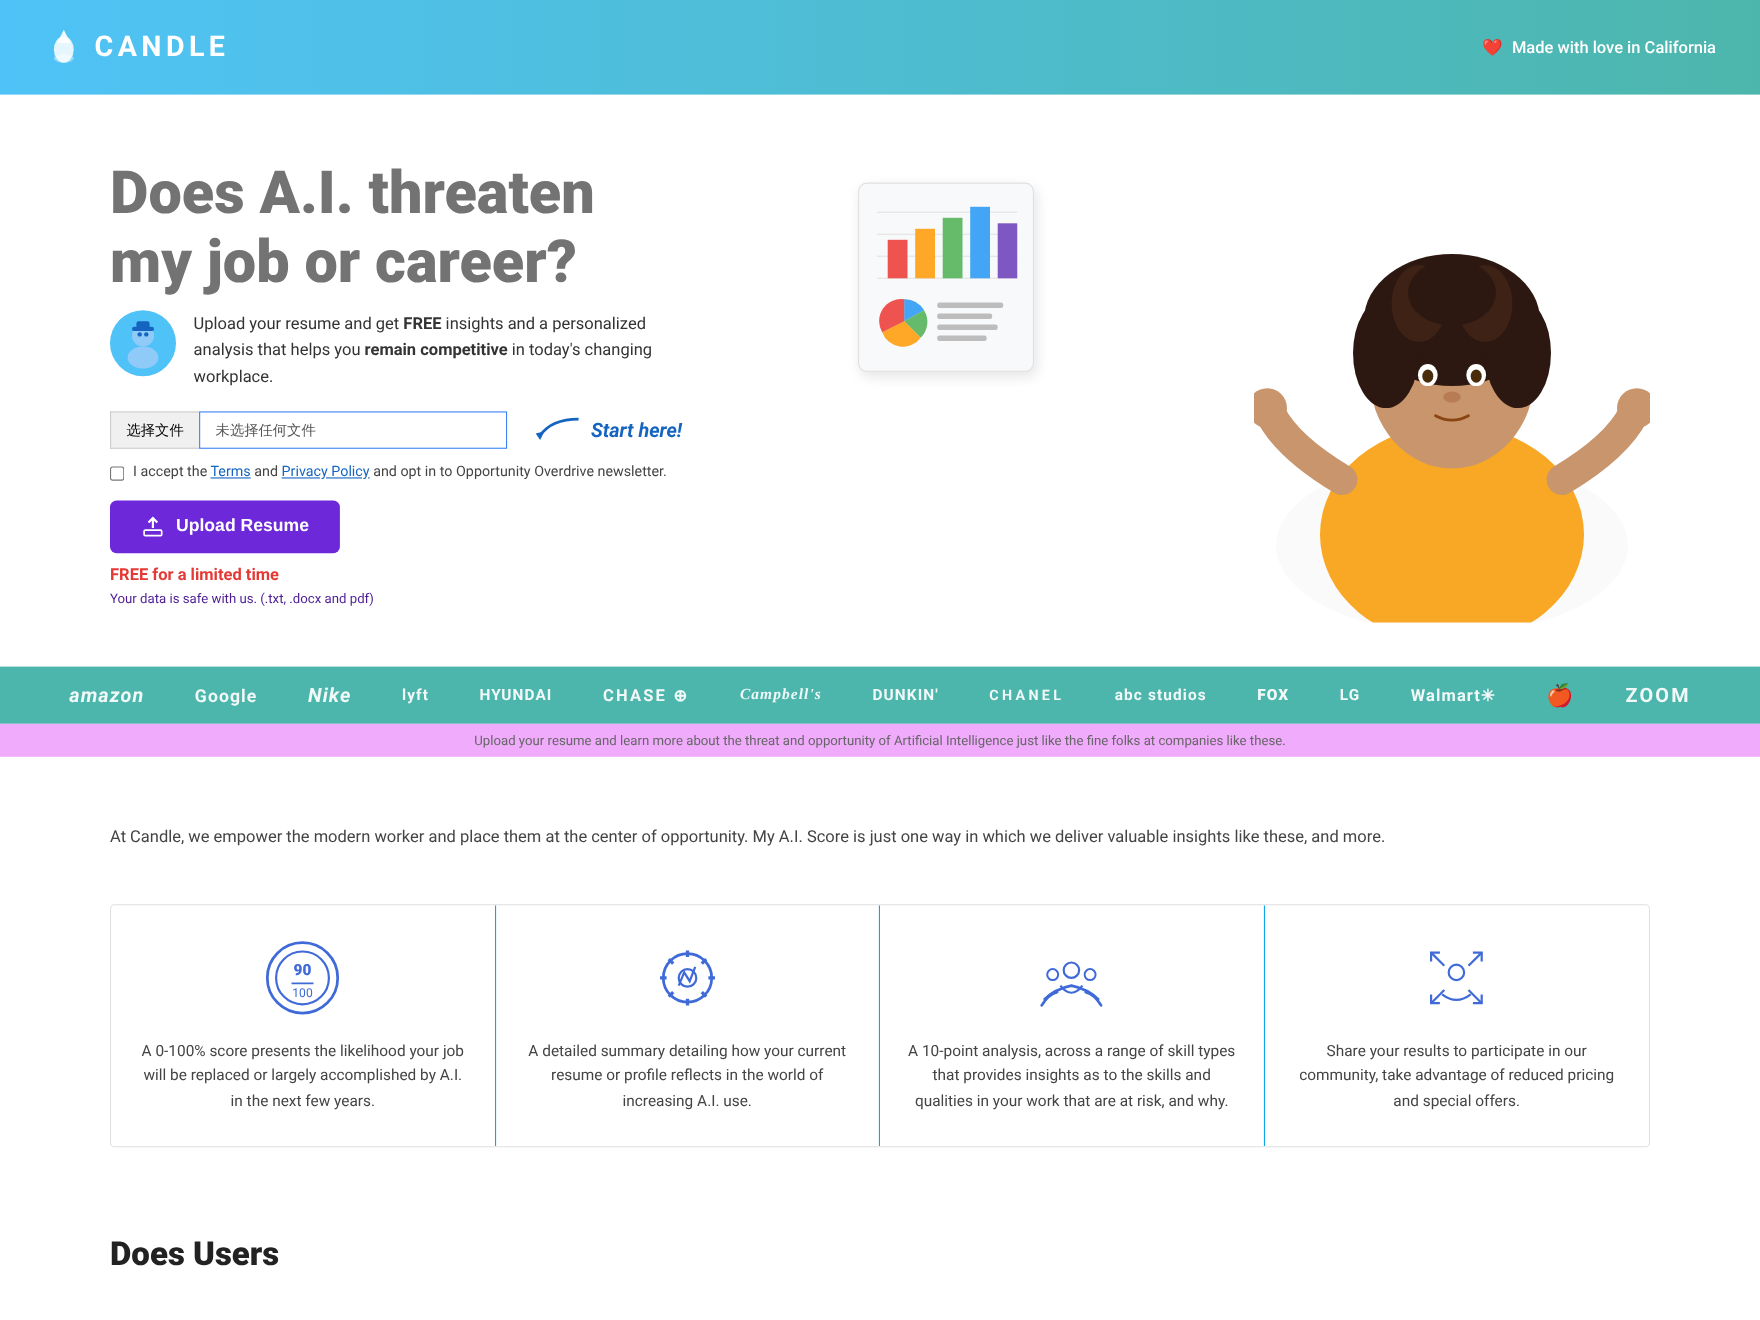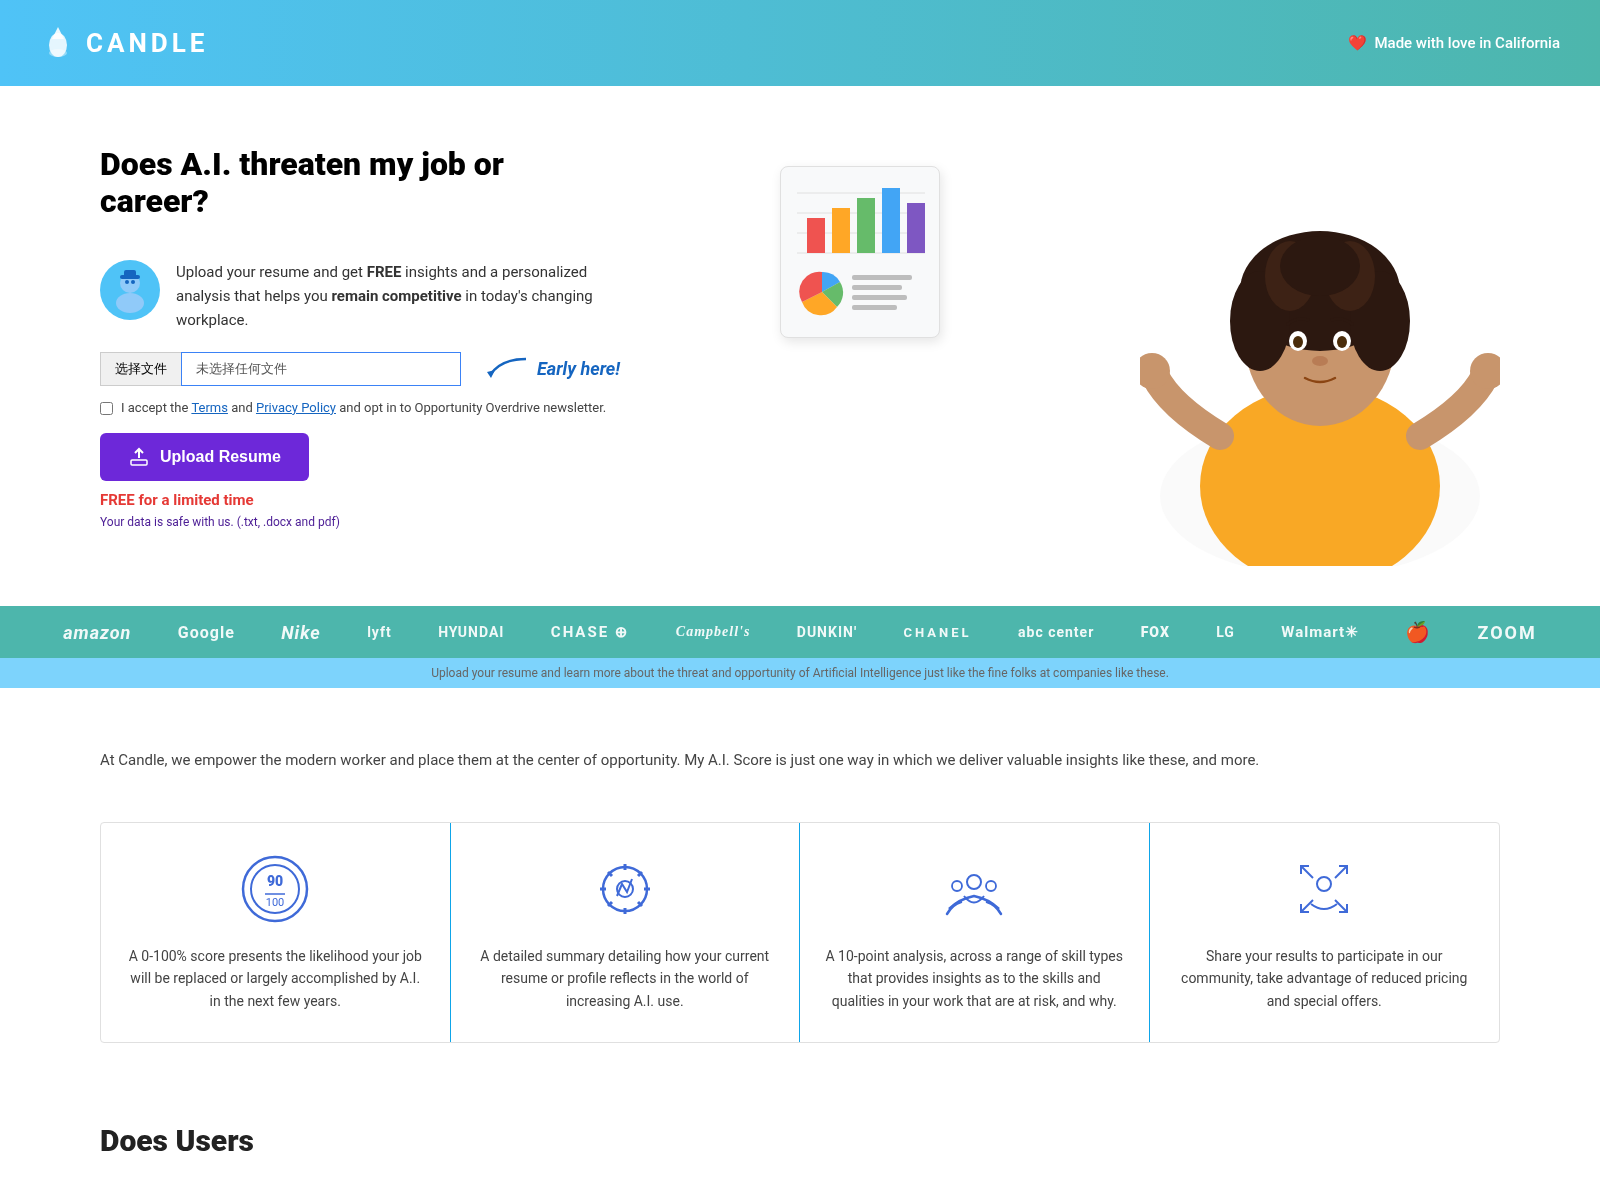--- a/index.html
+++ b/index.html
@@ -47,25 +47,25 @@
       padding: 60px 80px 40px 100px;
       position: relative;
       overflow: hidden;
       min-height: 500px;
     }
     .hero-left {
       flex: 0 0 520px;
       z-index: 2;
     }
     .hero-title {
-      font-size: 32px;
+      font-size: 54px;
       font-weight: 900;
       line-height: 1.15;
-      margin-bottom: 40px;
-      color: #000000;
+      margin-bottom: 12px;
+      color: #737373;
     }
     .hero-content {
       display: flex;
       align-items: flex-start;
       gap: 16px;
       margin-bottom: 20px;
     }
     .hero-avatar {
       width: 60px;
       height: 60px;
@@ -199,21 +199,21 @@
     .brand-item.google { font-size: 16px; }
     .brand-item.zoom { font-size: 18px; letter-spacing: 2px; }
     .brand-item.chase { font-size: 15px; letter-spacing: 2px; }
     .brand-item.walmart { font-size: 15px; }
 
     .brands-caption {
       text-align: center;
       font-size: 12px;
       color: #666;
       padding: 8px 28px;
-      background: #7dd3fc;
+      background: #f0abfc;
     }
 
     
     .section {
       padding: 60px 100px;
     }
     .section-title {
       font-size: 32px;
       font-weight: 900;
       margin-bottom: 16px;
@@ -321,21 +321,21 @@
 
     <div class="upload-area">
       <div class="file-row-wrapper">
         <button class="file-choose-btn">选择文件</button>
         <div class="file-name-display">未选择任何文件</div>
         <div class="arrow-label-wrapper">
           <svg width="50" height="30" viewBox="0 0 50 30">
             <path d="M45 5 Q20 5 10 20" stroke="#1565c0" stroke-width="2.5" fill="none" stroke-dasharray="none"></path>
             <polygon points="6,18 14,16 10,24" fill="#1565c0"></polygon>
           </svg>
-          <span class="start-here-text">Early here!</span>
+          <span class="start-here-text">Start here!</span>
         </div>
       </div>
 
       <div class="terms-row">
         <input type="checkbox" style="">
         <span>
           I accept the <a class="terms-link">Terms</a> and <a class="terms-link">Privacy Policy</a> and opt in to Opportunity Overdrive newsletter.
         </span>
       </div>
 
@@ -428,21 +428,21 @@
 <div class="brands-bar">
   <span class="brand-item amazon">amazon</span>
   <span class="brand-item google">Google</span>
   <span class="brand-item" style="font-style:italic;font-size:18px;">Nike</span>
   <span class="brand-item">lyft</span>
   <span class="brand-item">HYUNDAI</span>
   <span class="brand-item chase">CHASE ⊕</span>
   <span class="brand-item" style="font-family:Georgia,serif;font-style:italic;">Campbell's</span>
   <span class="brand-item">DUNKIN'</span>
   <span class="brand-item" style="letter-spacing:3px;font-size:13px;">CHANEL</span>
-  <span class="brand-item">abc center</span>
+  <span class="brand-item">abc studios</span>
   <span class="brand-item" style="font-weight:900;">FOX</span>
   <span class="brand-item">LG</span>
   <span class="brand-item walmart">Walmart✳</span>
   <span class="brand-item" style="font-size:20px;">🍎</span>
   <span class="brand-item zoom">ZOOM</span>
 </div>
 <div class="brands-caption">Upload your resume and learn more about the threat and opportunity of Artificial Intelligence just like the fine folks at companies like these.</div>
 
 <section class="section">
   <p class="section-subtitle">At Candle, we empower the modern worker and place them at the center of opportunity. My A.I. Score is just one way in which we deliver valuable insights like these, and more.</p>

